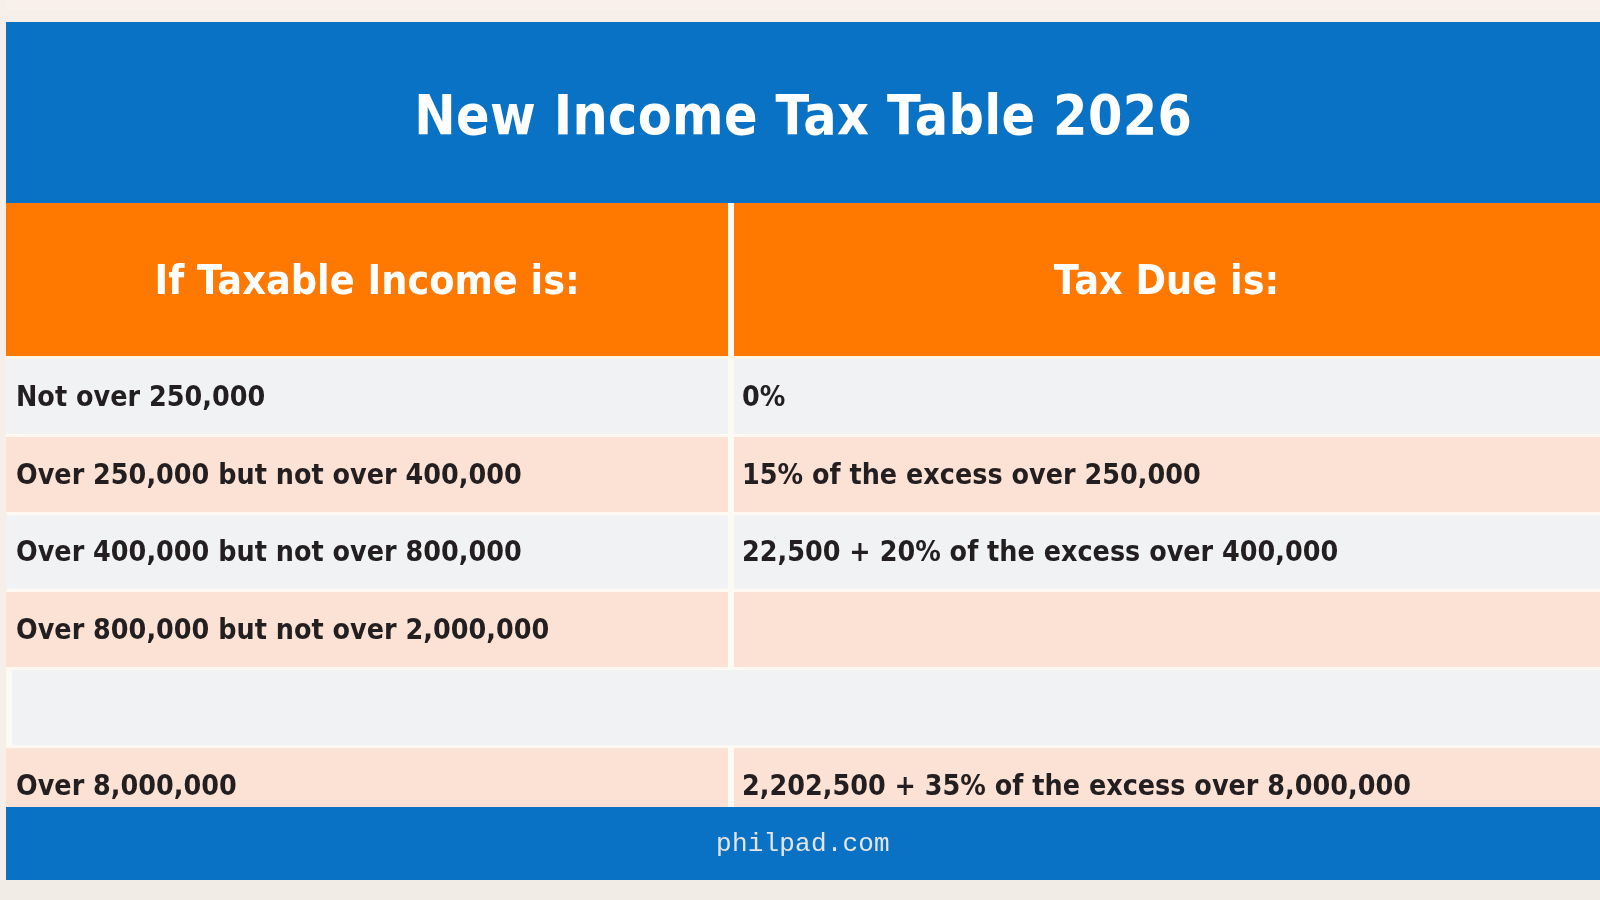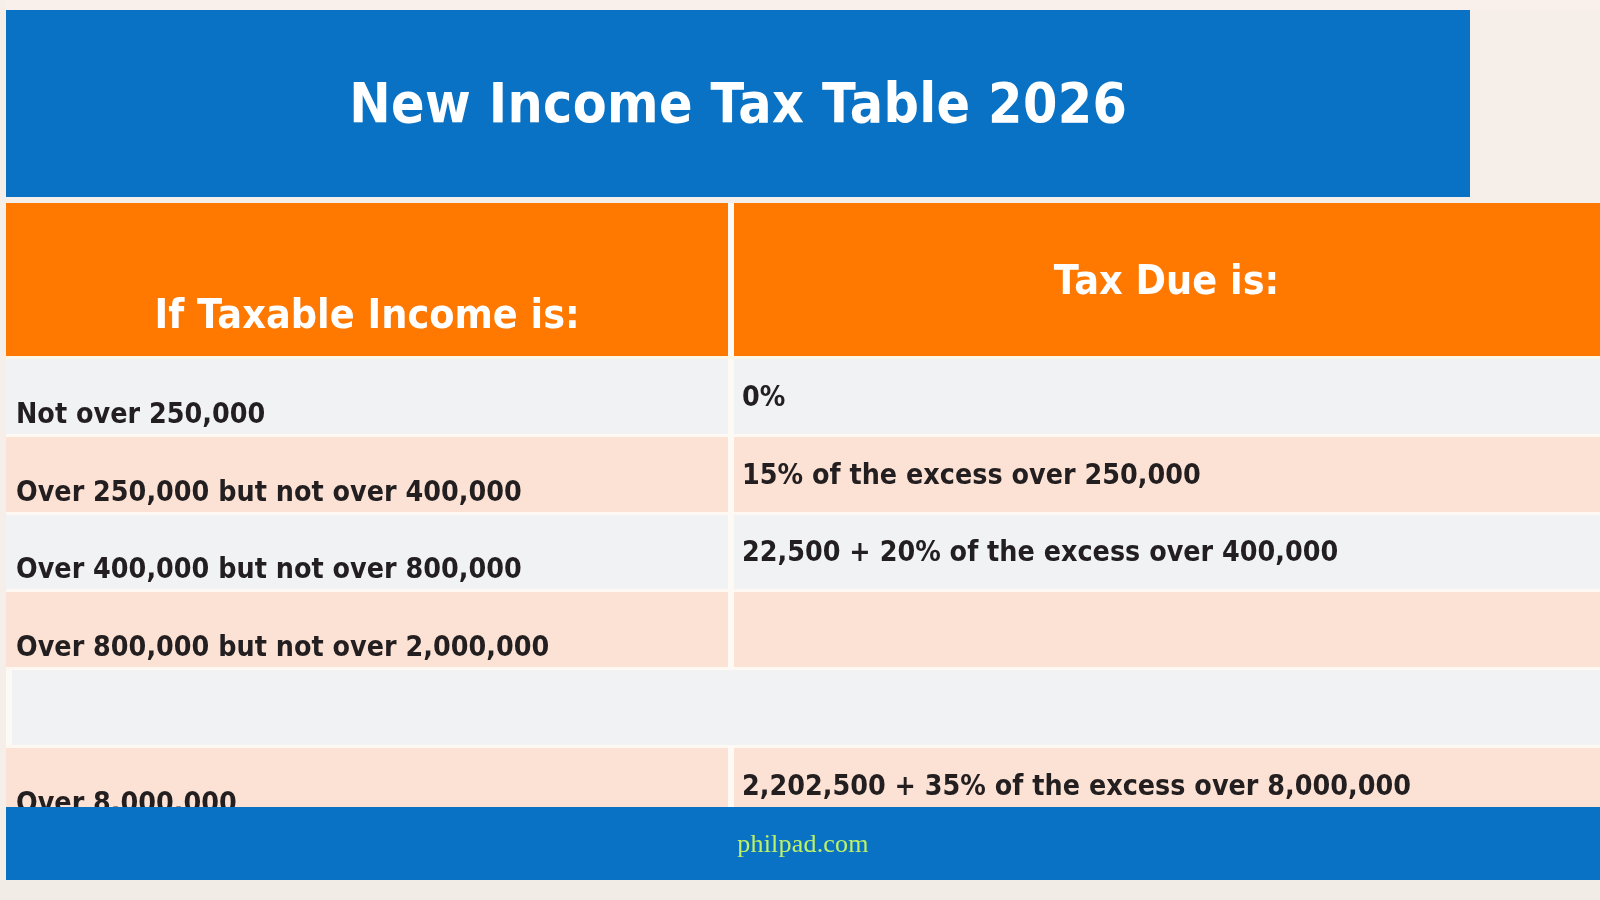--- a/index.html
+++ b/index.html
@@ -20,22 +20,22 @@
     top: 0;
     width: 1600px;
     height: 900px;
     background: #f6eee9;
   }
 
   
   .title-bar {
     position: absolute;
     left: 6px;
-    top: 10px;
-    width: 1464px;
+    top: 22px;
+    width: 1594px;
     height: 187px;
     background: #0a72c4;
     display: flex;
     align-items: center;
     justify-content: center;
   }
   .title-text {
     color: #ffffff;
     font-family: "DejaVu Sans", "Liberation Sans", sans-serif;
     font-size: 55px;
@@ -88,21 +88,21 @@
     height: 74.8px;
   }
   .row-light { background: #f0f2f4; }
   .row-peach { background: #fbe2d5; }
 
   .cell {
     box-sizing: border-box;
     display: flex;
     align-items: center;
   }
-  .col-left  { width: 722px; flex: 0 0 722px; margin-top: 34px; }
+  .col-left  { width: 722px; flex: 0 0 722px; }
   .col-sep   { width: 6px;  flex: 0 0 6px; background: #fdfaf6; }
   .col-right { flex: 1 1 auto; text-align: center; }
 
   .data-row .col-left  { padding-left: 10px; }
   .data-row .col-right { padding-left: 8px; }
 
   .cell-text {
     color: #231f20;
     font-family: "DejaVu Sans", "Liberation Sans", sans-serif;
     font-size: 29px;
@@ -135,22 +135,22 @@
     left: 6px;
     top: 807px;
     width: 1594px;
     height: 73px;
     background: #0a72c4;
     display: flex;
     align-items: center;
     justify-content: center;
   }
   .footer-text {
-    color: #bef264;
-    font-family: Liberation Serif, serif;
+    color: #e5e5e5;
+    font-family: Liberation Mono, monospace;
     font-size: 26px;
     font-weight: normal;
     letter-spacing: 0.2px;
     line-height: 1;
   }
 
   
   .edge-left {
     position: absolute;
     left: 0; top: 0;

